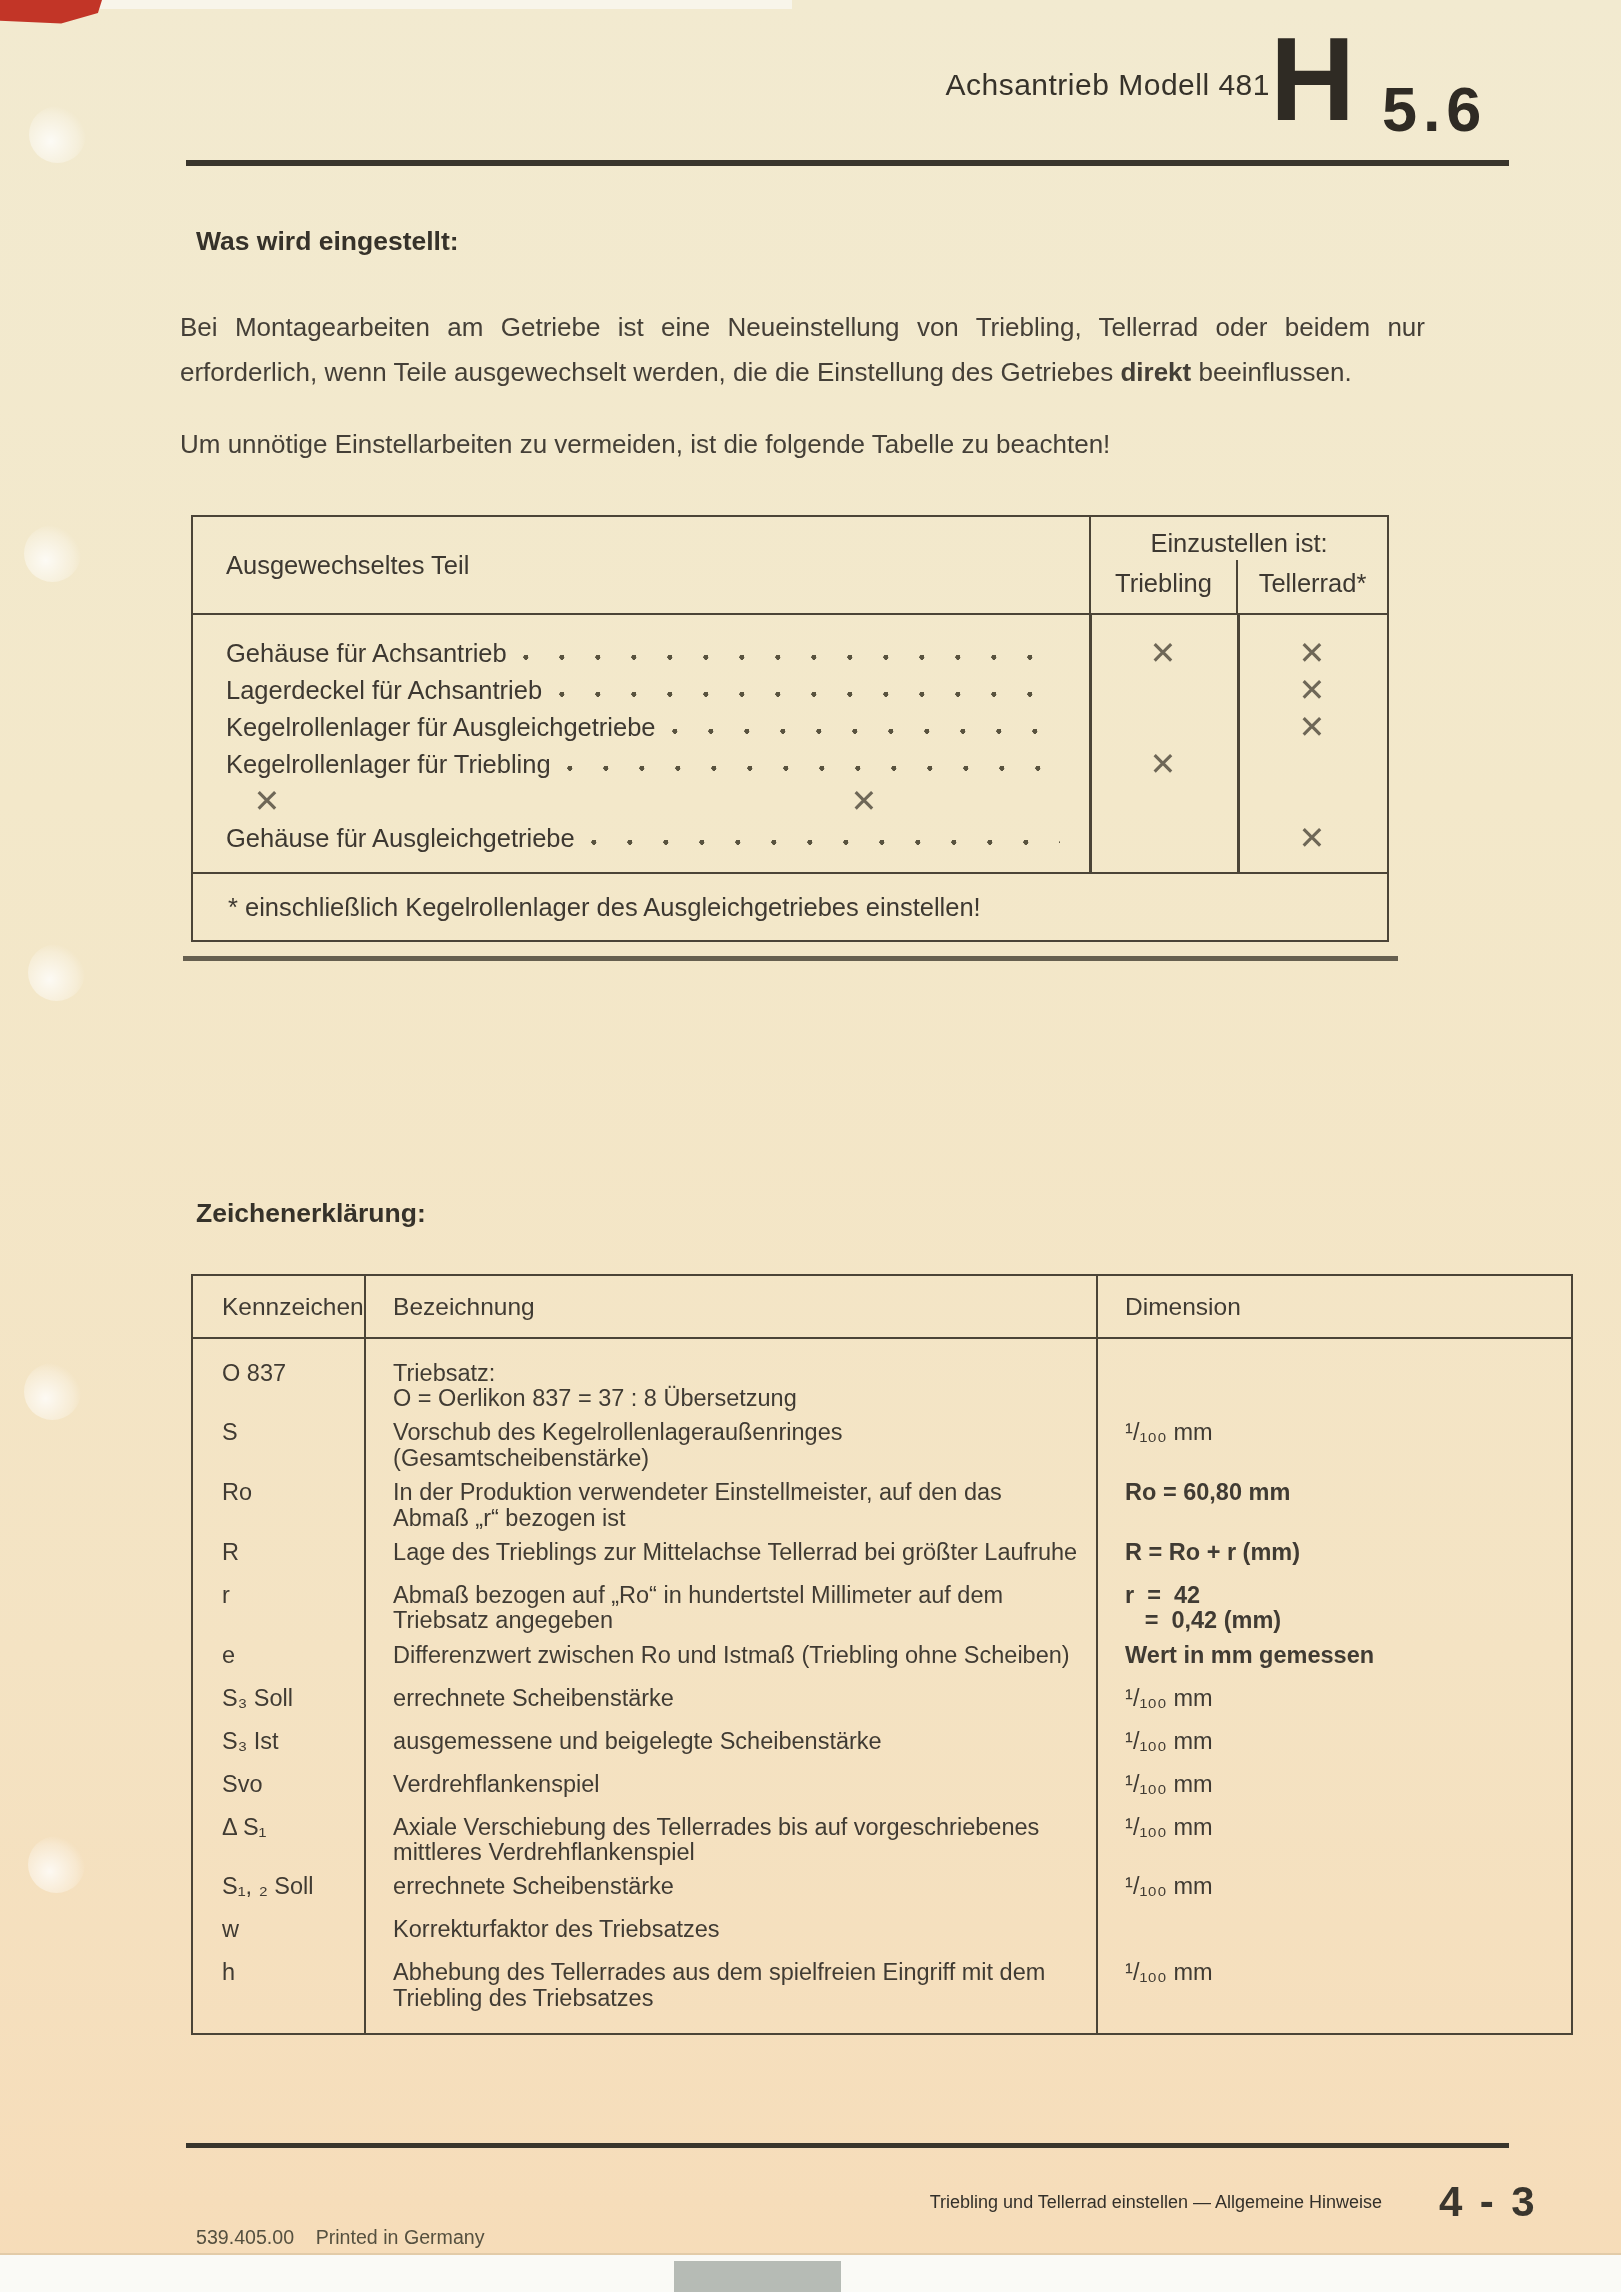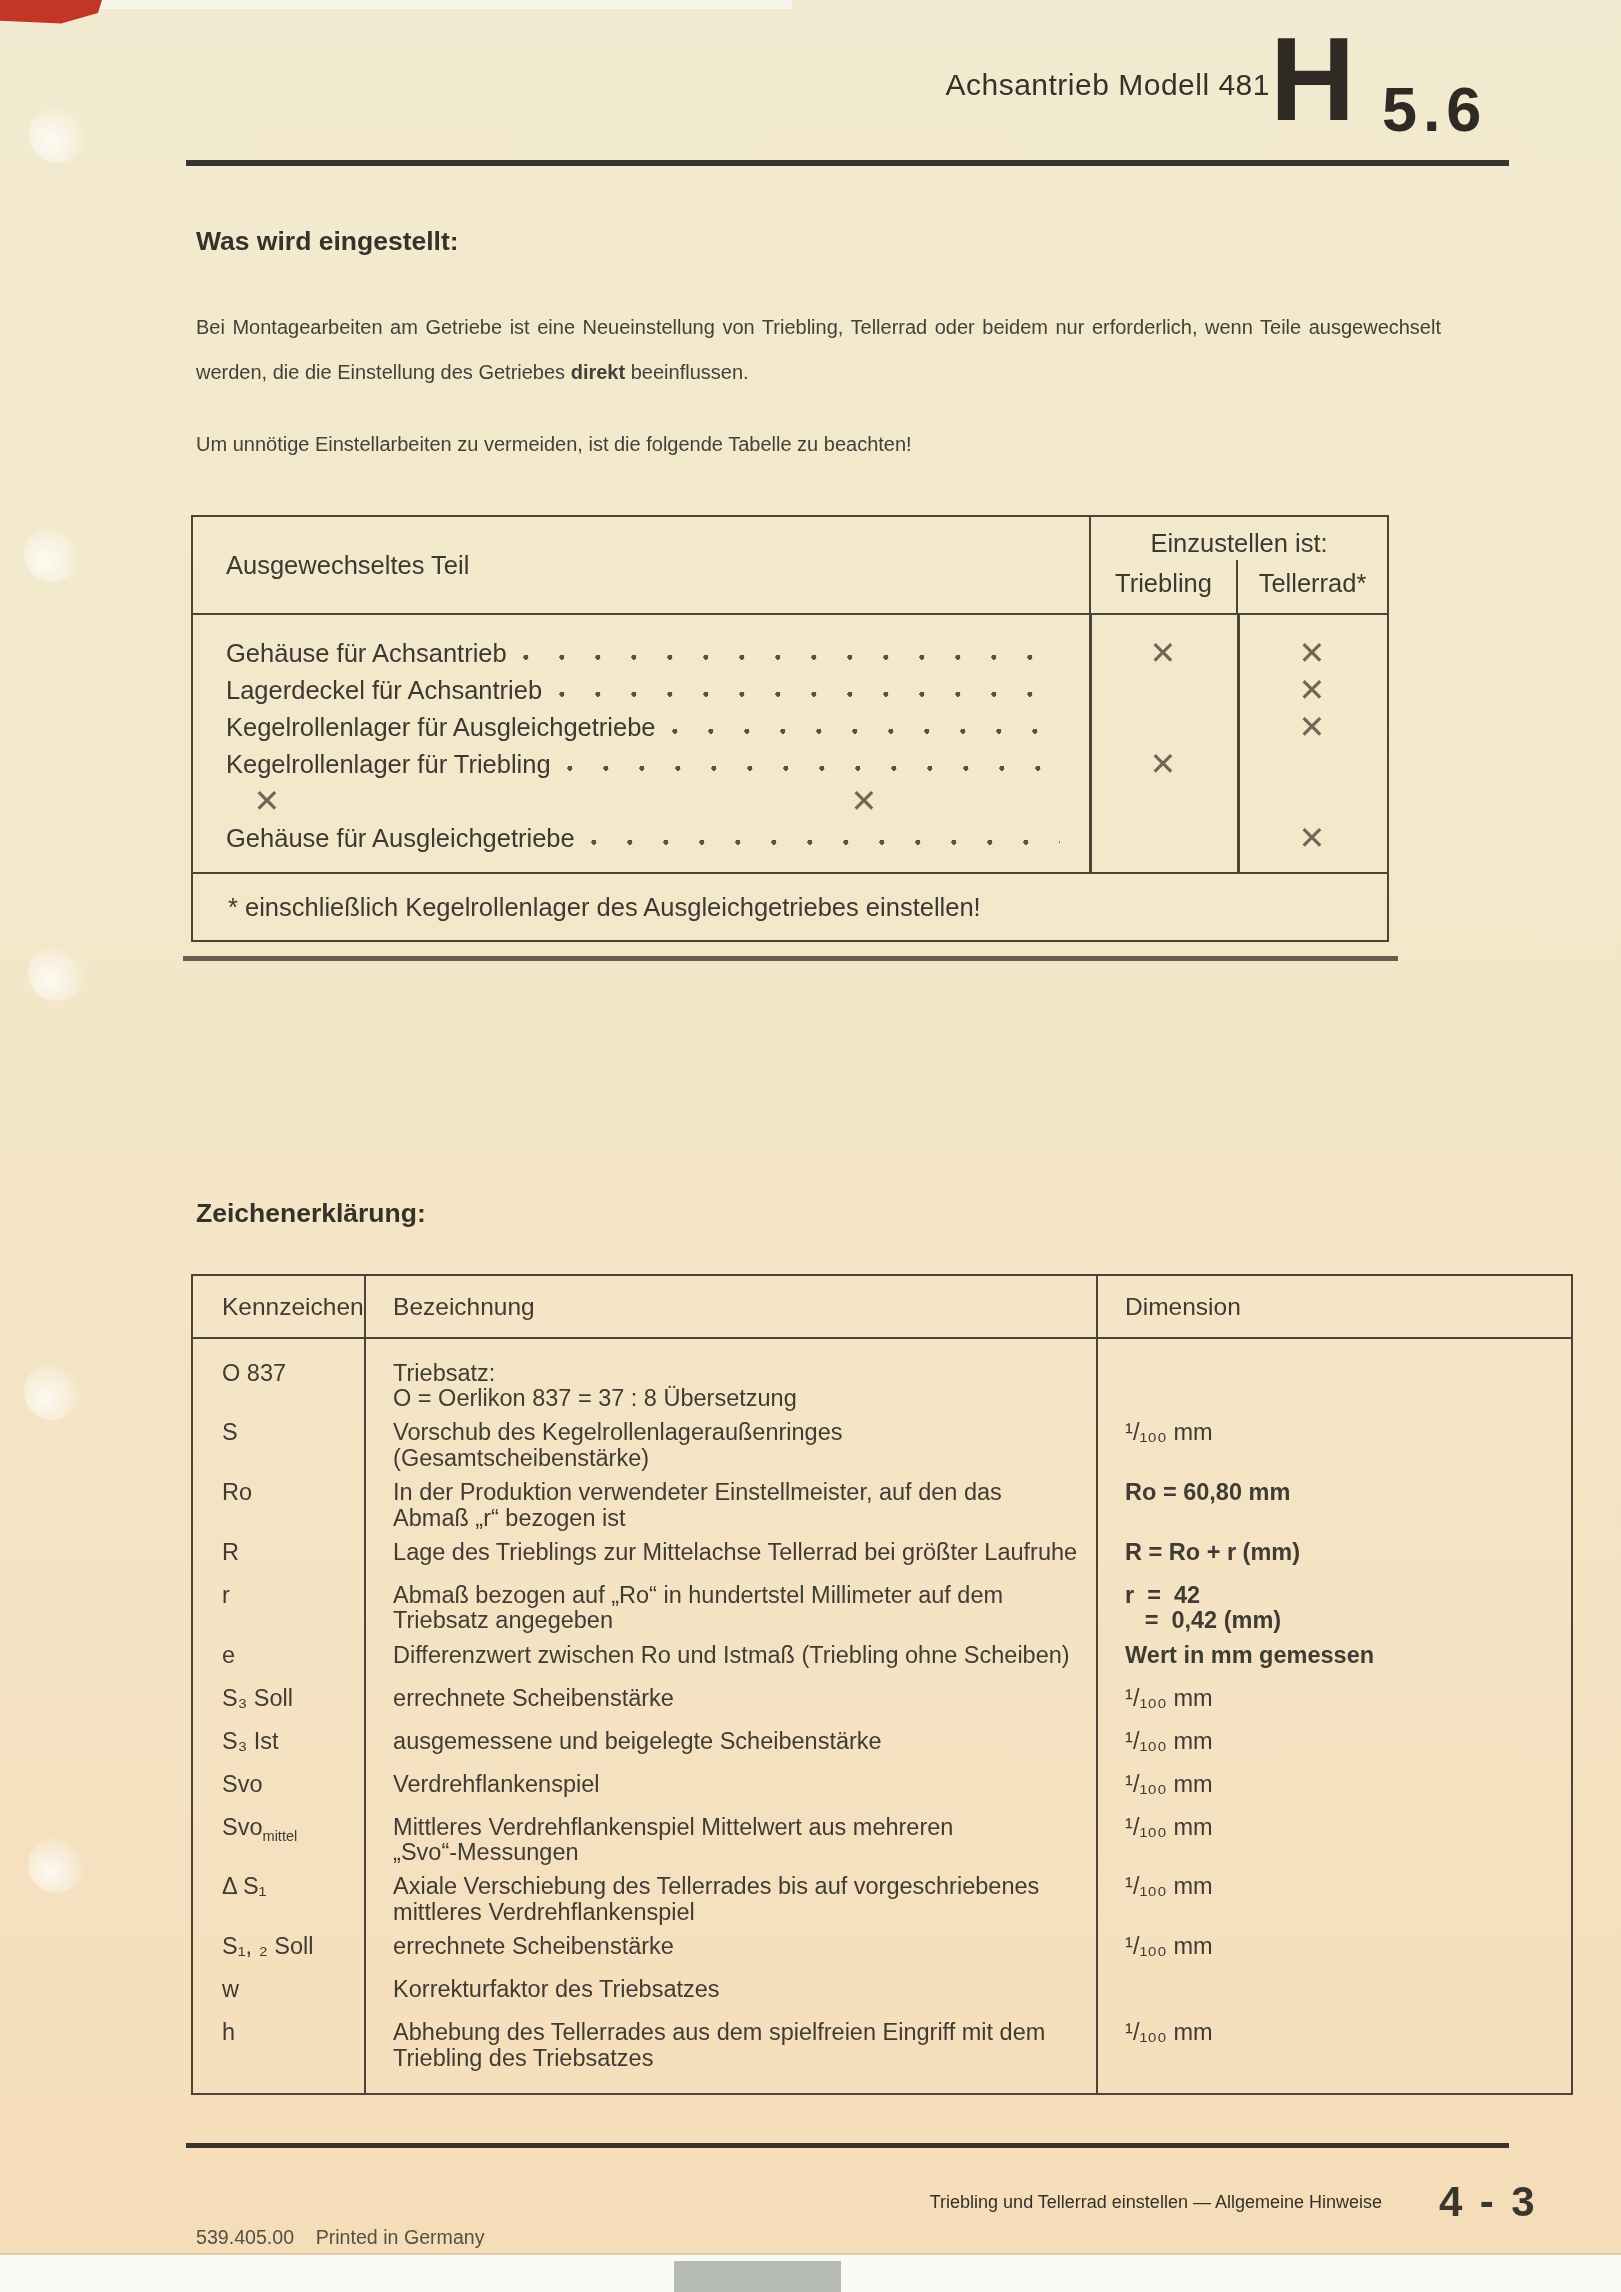--- a/index.html
+++ b/index.html
@@ -28,21 +28,21 @@
   
   .hd-title { position:absolute; right:351px; top:68px; font-size:30px; letter-spacing:0.5px; color:#36322a; }
   .hd-letter { position:absolute; left:1270px; top:19.6px; font-size:118px; font-weight:bold; line-height:1;
                letter-spacing:-2.9px; color:#2f2b24; }
   .hd-code { position:absolute; left:1382px; top:73px; font-size:63px; font-weight:bold; letter-spacing:5.9px; color:#2f2b24; }
   .rule { position:absolute; background:#39352c; }
   .rule-top { left:186px; top:160px; width:1323px; height:5.9px; }
   .rule-bottom { left:186px; top:2143px; width:1323px; height:4.9px; }
 
   .intro-heading { position:absolute; left:196px; top:226px; font-size:26.5px; font-weight:bold; color:#36322a; }
-  .para { position:absolute; left:196px; font-size:20px; line-height:45px; color:#443f37; }
+  .para { position:absolute; left:180px; font-size:26px; line-height:45px; color:#443f37; }
   .para1 { top:305px; width:1245px; text-align:justify; }
   .para2 { top:422px; width:1245px; }
 
   
   .t1 { position:absolute; left:191px; top:515px; width:1198px; border:2.9px solid #4b4437; font-size:25.5px; }
   .t1-head { display:flex; height:98px; border-bottom:2.9px solid #4b4437; }
   .t1-head-left { width:896px; display:flex; align-items:center; padding-left:33px; }
   .t1-head-right { flex:1; border-left:2.9px solid #4b4437; display:flex; flex-direction:column; }
   .t1-group { text-align:center; padding-top:11.8px; height:43px; }
   .t1-sub { flex:1; display:flex; }
@@ -235,26 +235,20 @@
         <td class="c-sym"><span>S₃ Ist</span><sub></sub></td>
         <td class="c-desc">ausgemessene und beigelegte Scheibenstärke</td>
         <td class="c-dim">¹/₁₀₀ mm</td>
       </tr>
       <tr>
         <td class="c-sym"><span>Svo</span><sub></sub></td>
         <td class="c-desc">Verdrehflankenspiel</td>
         <td class="c-dim">¹/₁₀₀ mm</td>
       </tr>
       <tr>
-        <td class="c-sym"><span>Svo</span><sub>mittel</sub></td>
-        <td class="c-desc">Mittleres Verdrehflankenspiel Mittelwert aus mehreren
-„Svo“-Messungen</td>
-        <td class="c-dim">¹/₁₀₀ mm</td>
-      </tr>
-      <tr>
         <td class="c-sym"><span>Δ S₁</span><sub></sub></td>
         <td class="c-desc">Axiale Verschiebung des Tellerrades bis auf vorgeschriebenes
 mittleres Verdrehflankenspiel</td>
         <td class="c-dim">¹/₁₀₀ mm</td>
       </tr>
       <tr>
         <td class="c-sym"><span>S₁, ₂ Soll</span><sub></sub></td>
         <td class="c-desc">errechnete Scheibenstärke</td>
         <td class="c-dim">¹/₁₀₀ mm</td>
       </tr>

